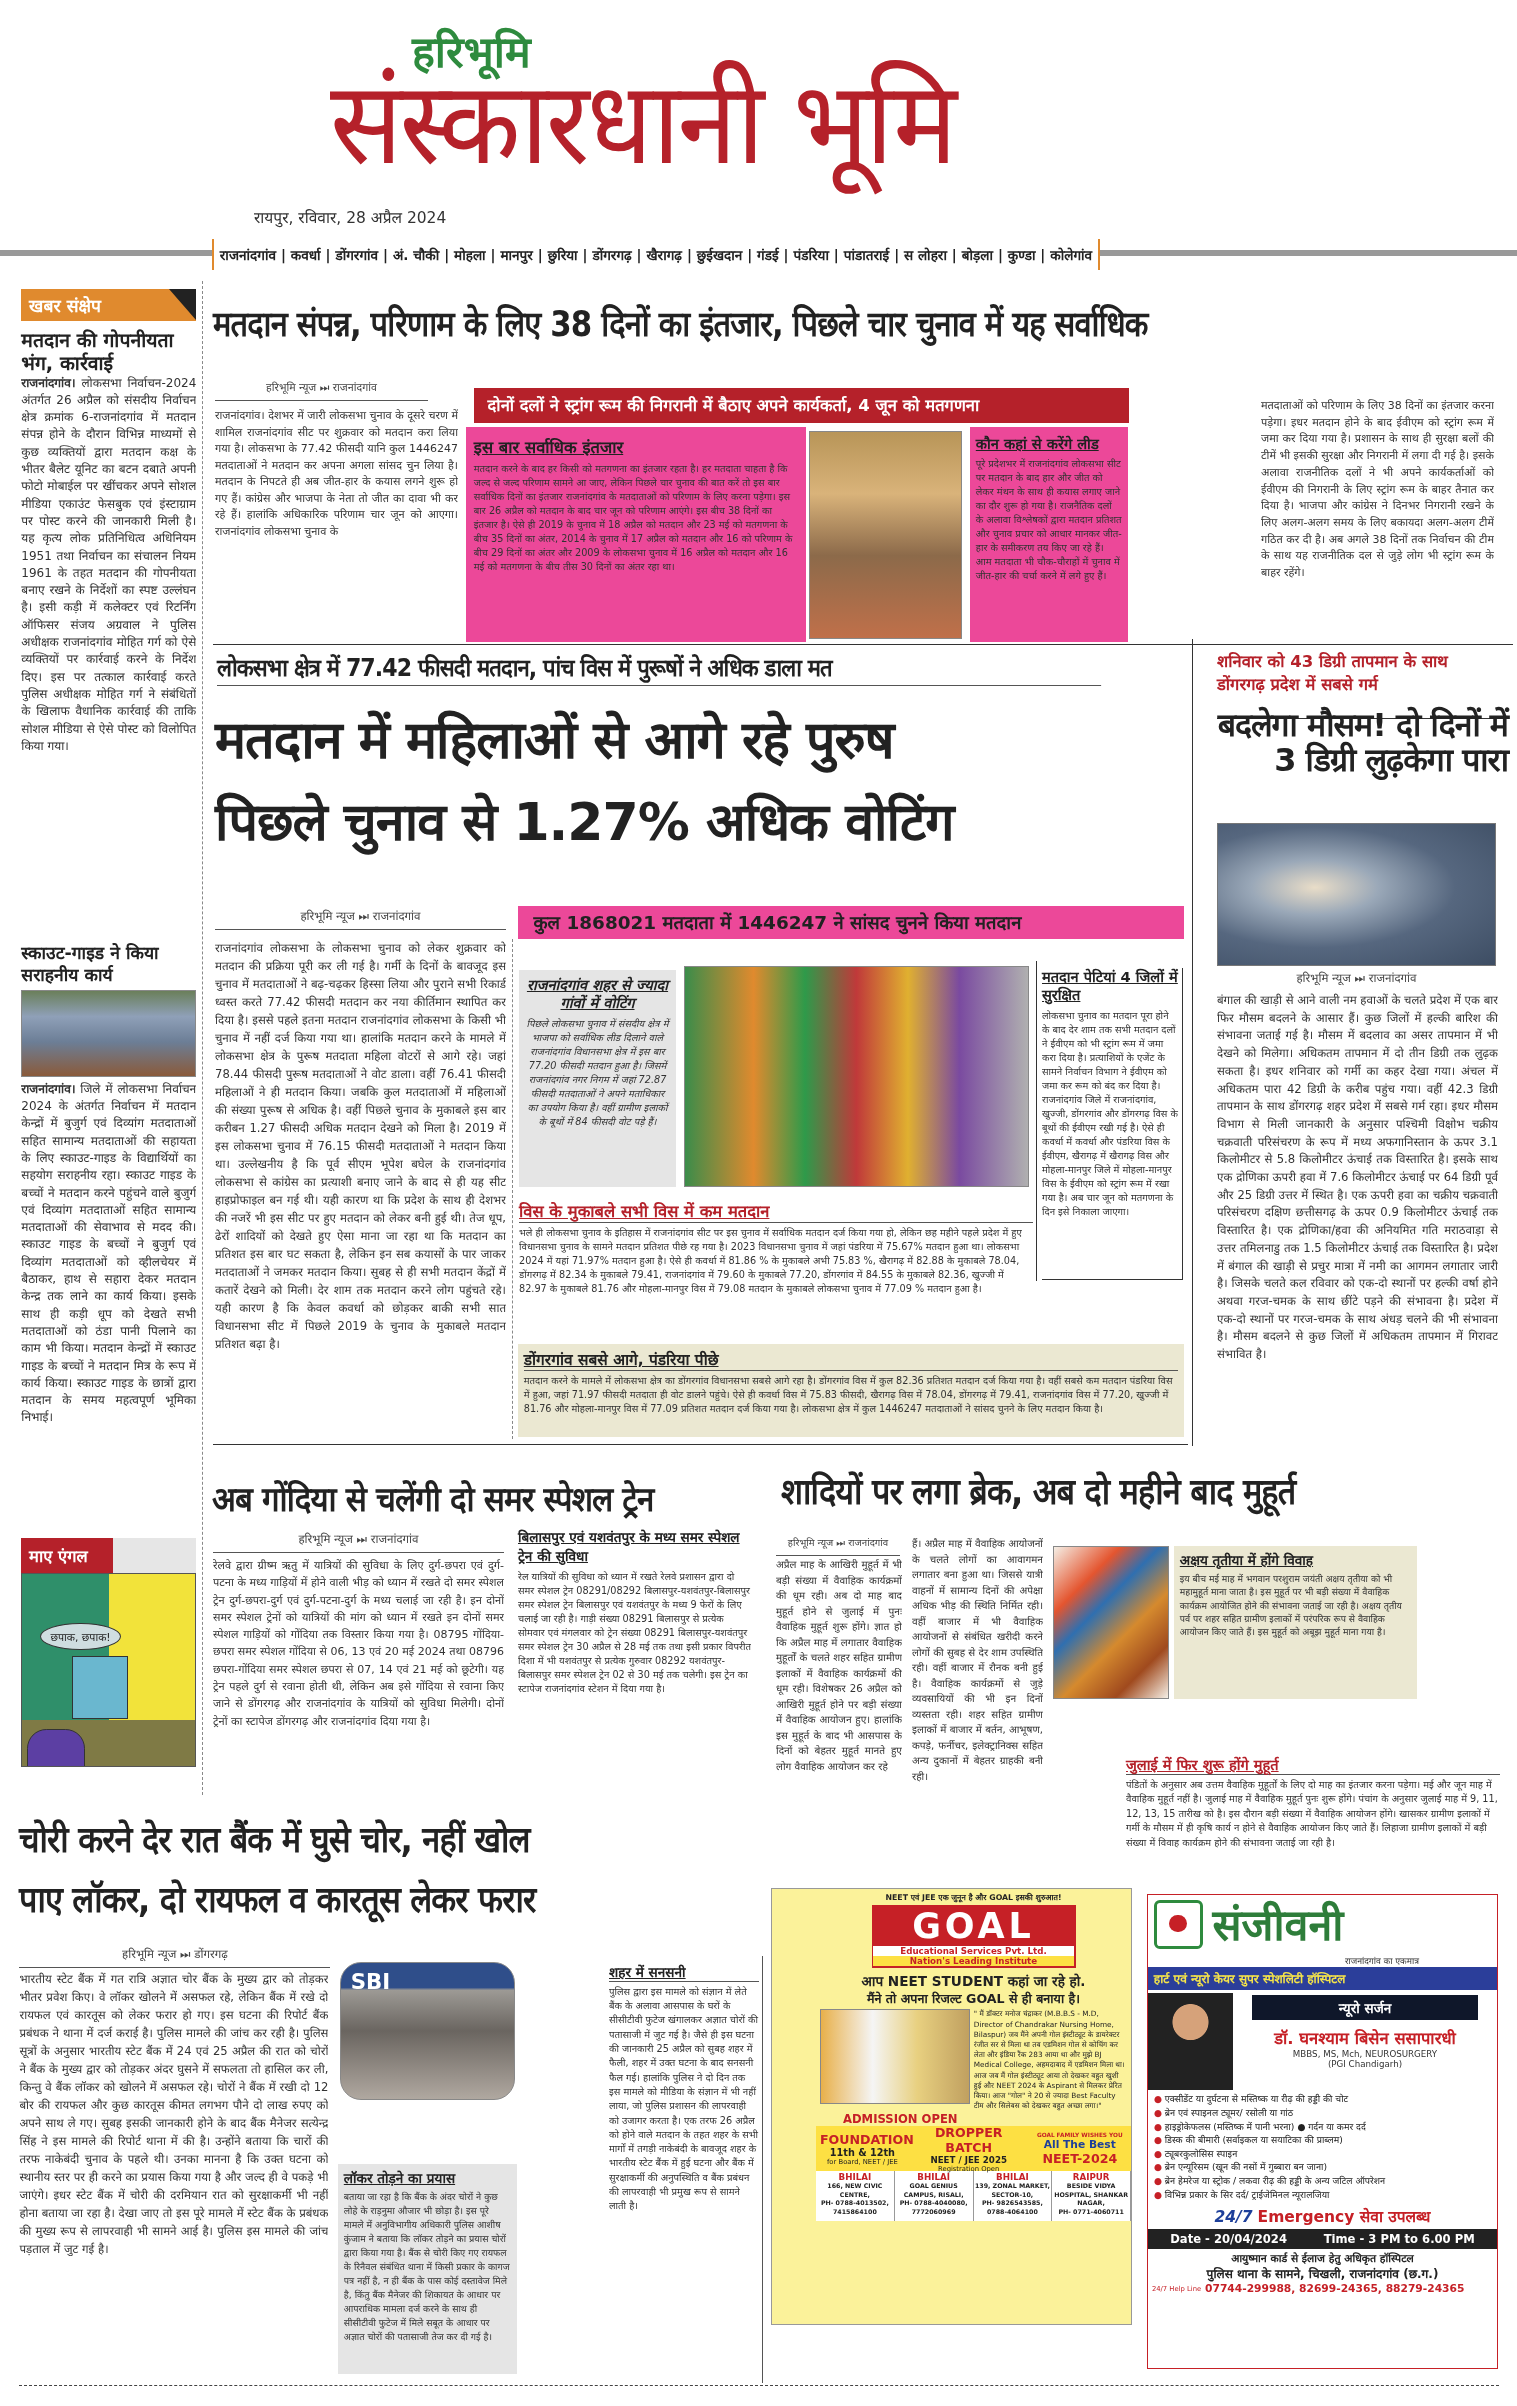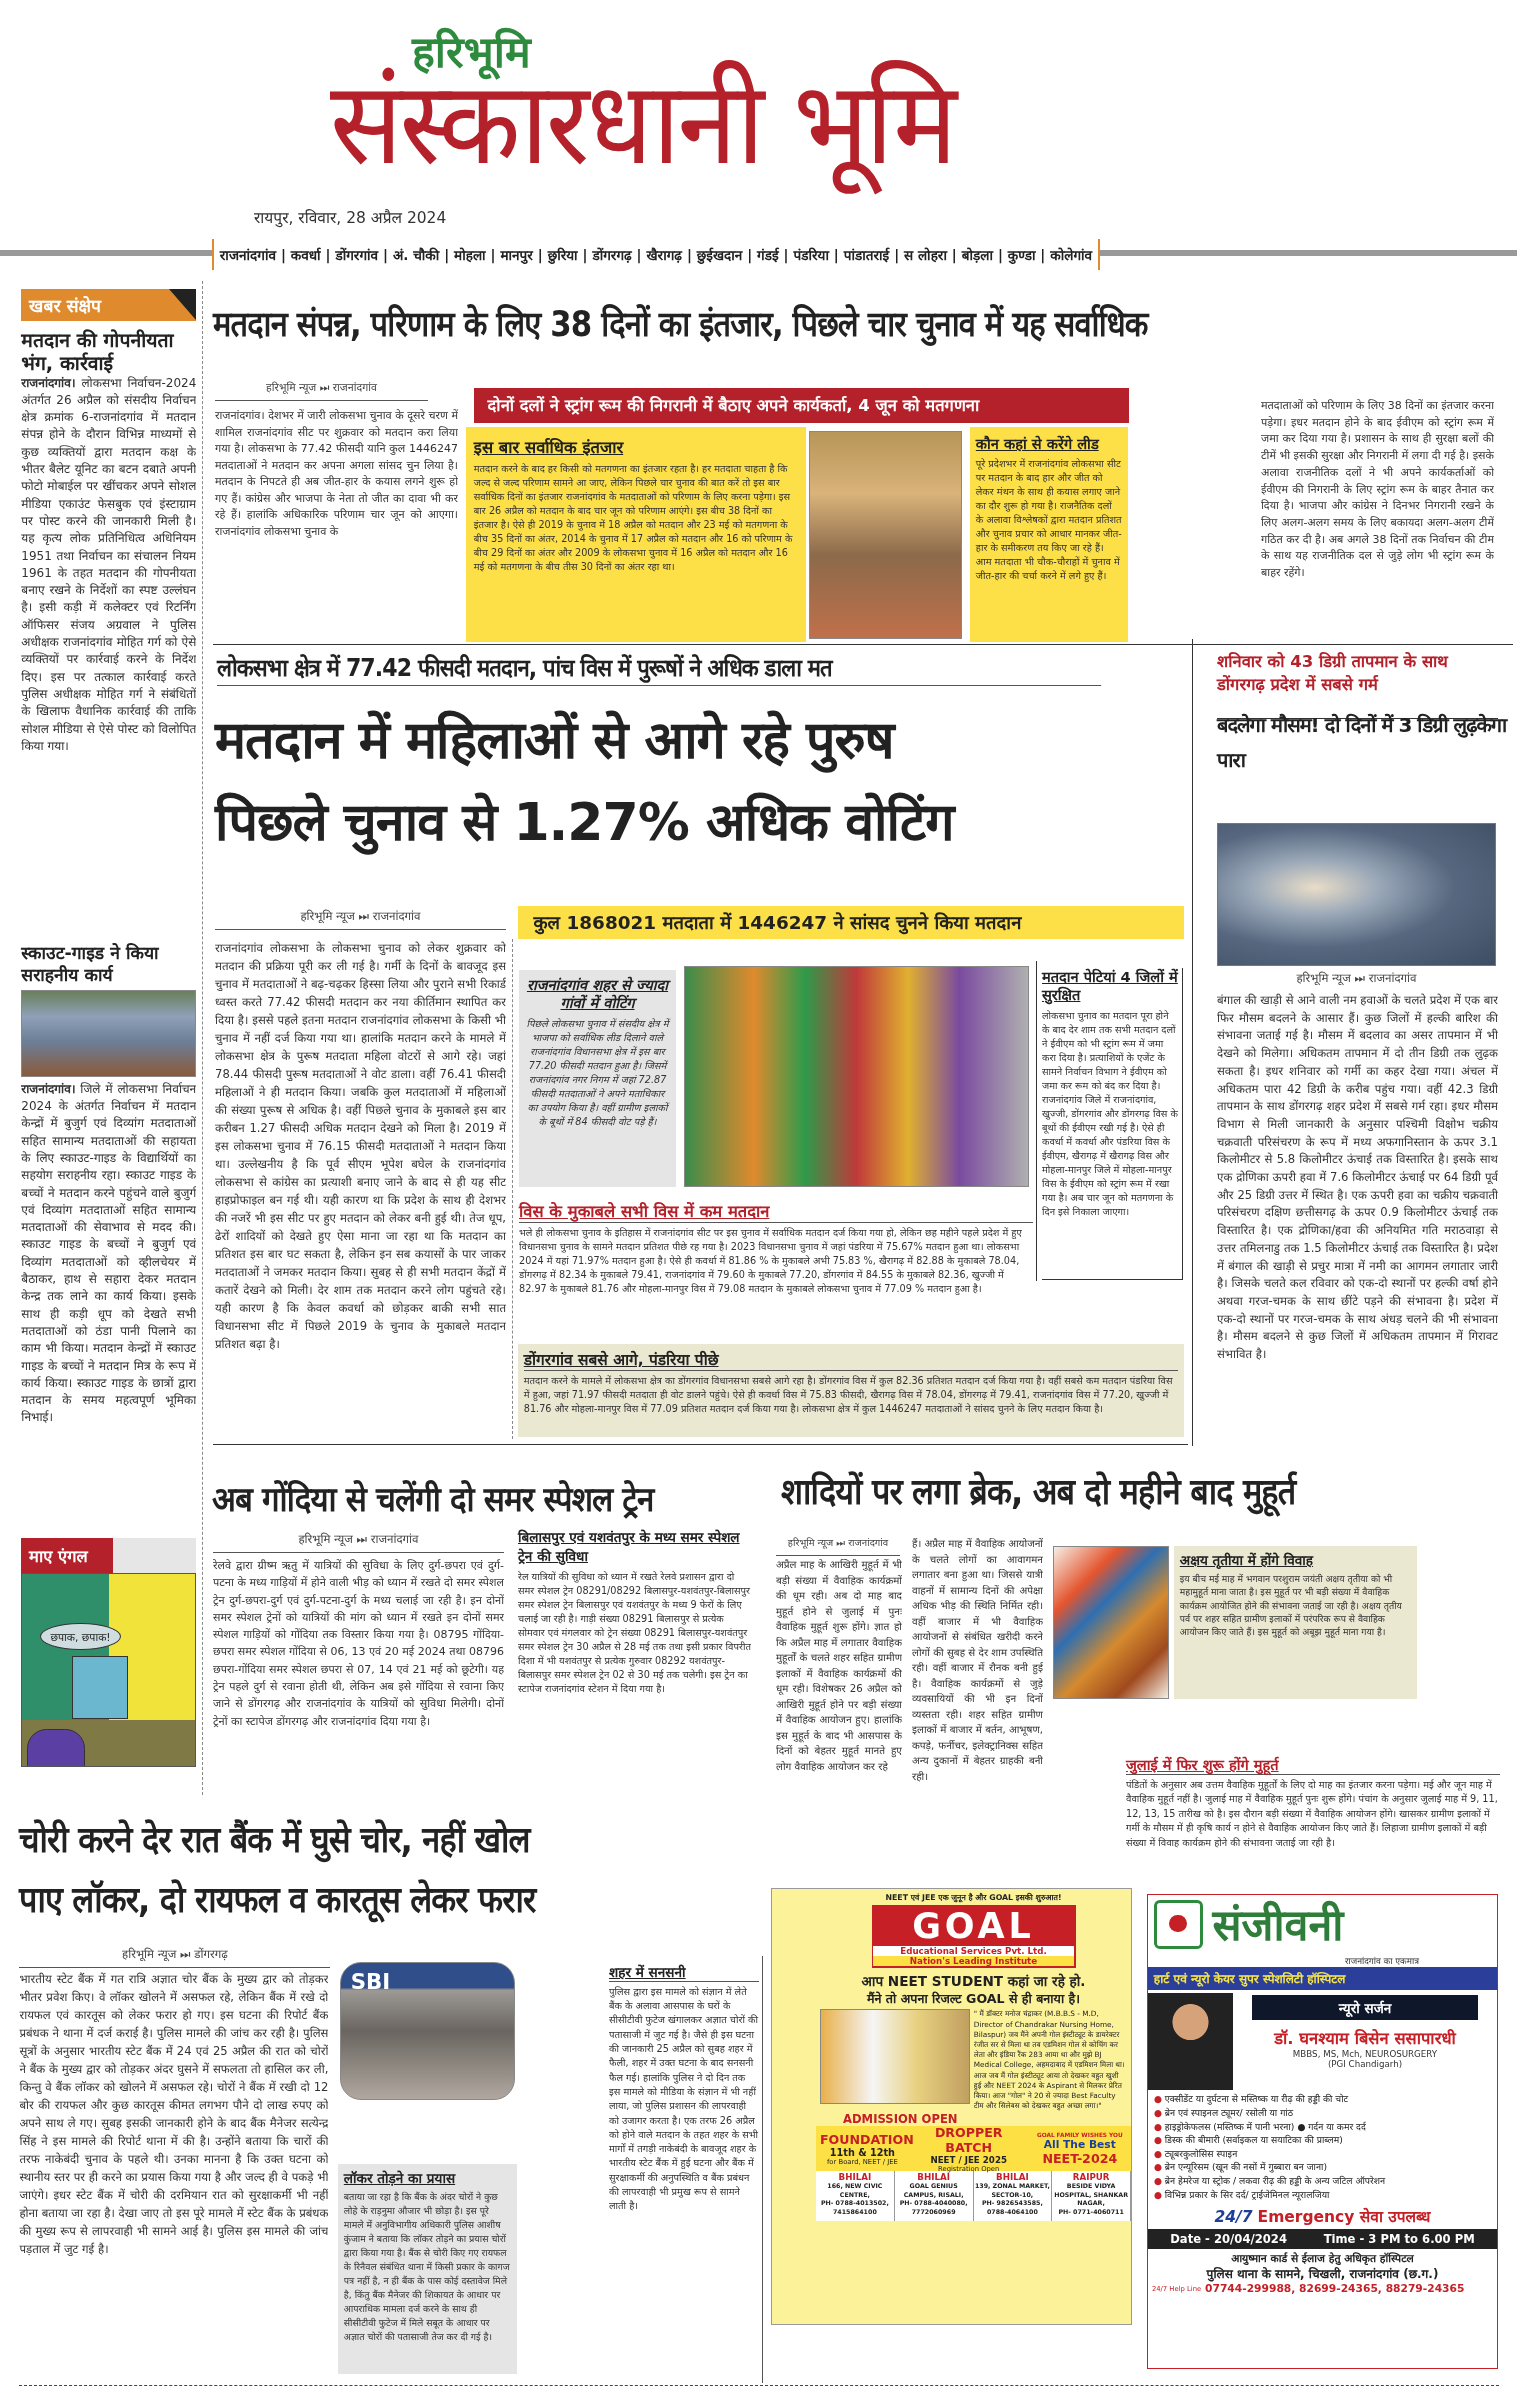--- a/index.html
+++ b/index.html
@@ -3,21 +3,21 @@
 <meta charset="utf-8">
 <style>
 *{box-sizing:border-box;margin:0;padding:0}
 body{width:1518px;height:2407px;background:#fff;font-family:"DejaVu Sans",sans-serif;color:#222;position:relative;overflow:hidden}
 .abs{position:absolute}
 .txt{font-size:12px;line-height:18px;color:#333;text-align:justify}
 .txt-s{font-size:10.7px;line-height:15.5px;color:#333}
 .byline{font-size:11.6px;color:#444;text-align:center;border-bottom:1.9px solid #555;padding-bottom:5.8px}
 .hl{font-family:"DejaVu Sans",sans-serif;font-weight:bold;color:#222;letter-spacing:-1px}
 .sub-u{font-weight:bold;text-decoration:underline;color:#222}
-.box-blue{background:#fde047}
+.box-blue{background:#ec4899}
 .box-tan{background:#ebe8d2}
 .photo{background:linear-gradient(135deg,#8a6b4a,#c9a27a 40%,#5a4a3a);border:1px solid #888}
 </style>
 </head>
 <body>
 
 <div class="abs" style="left:0;top:0;width:1518px;height:277px;">
   <div class="abs" style="left:412px;top:21.3px;font-size:43px;font-weight:bold;color:#2e8b3e;">हरिभूमि</div>
   <div class="abs" style="left:330px;top:60px;font-size:115px;line-height:126px;color:#b5212a;font-family:'DejaVu Sans',sans-serif;letter-spacing:-2.9px;transform:scaleX(0.93);transform-origin:left;">संस्कारधानी भूमि</div>
   <div class="abs" style="left:254px;top:206px;font-size:15.5px;color:#333;">रायपुर, रविवार, 28 अप्रैल 2024</div>
@@ -127,21 +127,21 @@
   <div class="txt-s" style="font-size:9.7px;line-height:14px;margin-top:3.9px;">लोकसभा चुनाव का मतदान पूरा होने के बाद देर शाम तक सभी मतदान दलों ने ईवीएम को भी स्ट्रांग रूम में जमा करा दिया है। प्रत्याशियों के एजेंट के सामने निर्वाचन विभाग ने ईवीएम को जमा कर रूम को बंद कर दिया है। राजनांदगांव जिले में राजनांदगांव, खुज्जी, डोंगरगांव और डोंगरगढ़ विस के बूथों की ईवीएम रखी गई है। ऐसे ही कवर्धा में कवर्धा और पंडरिया विस के ईवीएम, खैरागढ़ में खैरागढ़ विस और मोहला-मानपुर जिले में मोहला-मानपुर विस के ईवीएम को स्ट्रांग रूम में रखा गया है। अब चार जून को मतगणना के दिन इसे निकाला जाएगा।</div>
 </div>
 <div class="abs box-tan" style="left:518px;top:1344px;width:666px;height:93px;padding:3.9px 5.8px;">
   <div class="sub-u" style="font-size:15.5px;border-bottom:1px solid #555;">डोंगरगांव सबसे आगे, पंडरिया पीछे</div>
   <div class="txt-s" style="font-size:9.7px;line-height:14px;margin-top:2.9px;">मतदान करने के मामले में लोकसभा क्षेत्र का डोंगरगांव विधानसभा सबसे आगे रहा है। डोंगरगांव विस में कुल 82.36 प्रतिशत मतदान दर्ज किया गया है। वहीं सबसे कम मतदान पंडरिया विस में हुआ, जहां 71.97 फीसदी मतदाता ही वोट डालने पहुंचे। ऐसे ही कवर्धा विस में 75.83 फीसदी, खैरागढ़ विस में 78.04, डोंगरगढ़ में 79.41, राजनांदगांव विस में 77.20, खुज्जी में 81.76 और मोहला-मानपुर विस में 77.09 प्रतिशत मतदान दर्ज किया गया है। लोकसभा क्षेत्र में कुल 1446247 मतदाताओं ने सांसद चुनने के लिए मतदान किया है।</div>
 </div>
 <div class="abs" style="left:213px;top:1444px;width:975px;border-top:1.9px solid #333;"></div>
 
 <div class="abs" style="left:1192px;top:639px;width:0;height:807px;border-left:1.9px solid #333;"></div>
 <div class="abs" style="left:1217px;top:650px;width:281px;font-size:16.5px;font-weight:bold;line-height:23px;color:#b5212a;border-bottom:1.9px solid #333;padding-bottom:22px;">शनिवार को 43 डिग्री तापमान के साथ डोंगरगढ़ प्रदेश में सबसे गर्म</div>
-<div class="abs hl" style="left:1217px;top:708px;width:291px;font-size:20px;line-height:35px;font-weight:bold;">बदलेगा मौसम! दो दिनों में 3 डिग्री लुढ़केगा पारा</div>
+<div class="abs hl" style="left:1217px;top:708px;width:291px;font-size:32px;line-height:35px;font-weight:bold;text-align:right;">बदलेगा मौसम! दो दिनों में 3 डिग्री लुढ़केगा पारा</div>
 <div class="abs" style="left:1217px;top:823px;width:279px;height:143px;border:1px solid #777;background:radial-gradient(ellipse at 35% 45%,#e9ddc8 0%,#9aa8b8 25%,#56677f 55%,#3d4d63 100%);"></div>
 <div class="abs byline" style="left:1217px;top:970px;width:279px;border-bottom:none;">हरिभूमि न्यूज ⏭ राजनांदगांव</div>
 <div class="abs txt" style="left:1217px;top:992px;width:281px;height:446px;overflow:hidden;font-size:11.6px;line-height:17.7px;">बंगाल की खाड़ी से आने वाली नम हवाओं के चलते प्रदेश में एक बार फिर मौसम बदलने के आसार हैं। कुछ जिलों में हल्की बारिश की संभावना जताई गई है। मौसम में बदलाव का असर तापमान में भी देखने को मिलेगा। अधिकतम तापमान में दो तीन डिग्री तक लुढ़क सकता है। इधर शनिवार को गर्मी का कहर देखा गया। अंचल में अधिकतम पारा 42 डिग्री के करीब पहुंच गया। वहीं 42.3 डिग्री तापमान के साथ डोंगरगढ़ शहर प्रदेश में सबसे गर्म रहा। इधर मौसम विभाग से मिली जानकारी के अनुसार पश्चिमी विक्षोभ चक्रीय चक्रवाती परिसंचरण के रूप में मध्य अफगानिस्तान के ऊपर 3.1 किलोमीटर से 5.8 किलोमीटर ऊंचाई तक विस्तारित है। इसके साथ एक द्रोणिका ऊपरी हवा में 7.6 किलोमीटर ऊंचाई पर 64 डिग्री पूर्व और 25 डिग्री उत्तर में स्थित है। एक ऊपरी हवा का चक्रीय चक्रवाती परिसंचरण दक्षिण छत्तीसगढ़ के ऊपर 0.9 किलोमीटर ऊंचाई तक विस्तारित है। एक द्रोणिका/हवा की अनियमित गति मराठवाड़ा से उत्तर तमिलनाडु तक 1.5 किलोमीटर ऊंचाई तक विस्तारित है। प्रदेश में बंगाल की खाड़ी से प्रचुर मात्रा में नमी का आगमन लगातार जारी है। जिसके चलते कल रविवार को एक-दो स्थानों पर हल्की वर्षा होने अथवा गरज-चमक के साथ छींटे पड़ने की संभावना है। प्रदेश में एक-दो स्थानों पर गरज-चमक के साथ अंधड़ चलने की भी संभावना है। मौसम बदलने से कुछ जिलों में अधिकतम तापमान में गिरावट संभावित है।</div>
 
 <div class="abs hl" style="left:212px;top:1475px;font-size:34px;line-height:49px;white-space:nowrap;font-weight:bold;transform:scaleX(0.92);transform-origin:left;">अब गोंदिया से चलेंगी दो समर स्पेशल ट्रेन</div>
 <div class="abs byline" style="left:213px;top:1531px;width:291px;">हरिभूमि न्यूज ⏭ राजनांदगांव</div>
 <div class="abs txt" style="left:213px;top:1557px;width:291px;height:233px;overflow:hidden;font-size:11px;line-height:17.3px;">रेलवे द्वारा ग्रीष्म ऋतु में यात्रियों की सुविधा के लिए दुर्ग-छपरा एवं दुर्ग-पटना के मध्य गाड़ियों में होने वाली भीड़ को ध्यान में रखते दो समर स्पेशल ट्रेन दुर्ग-छपरा-दुर्ग एवं दुर्ग-पटना-दुर्ग के मध्य चलाई जा रही है। इन दोनों समर स्पेशल ट्रेनों को यात्रियों की मांग को ध्यान में रखते इन दोनों समर स्पेशल गाड़ियों को गोंदिया तक विस्तार किया गया है। 08795 गोंदिया-छपरा समर स्पेशल गोंदिया से 06, 13 एवं 20 मई 2024 तथा 08796 छपरा-गोंदिया समर स्पेशल छपरा से 07, 14 एवं 21 मई को छूटेगी। यह ट्रेन पहले दुर्ग से रवाना होती थी, लेकिन अब इसे गोंदिया से रवाना किए जाने से डोंगरगढ़ और राजनांदगांव के यात्रियों को सुविधा मिलेगी। दोनों ट्रेनों का स्टापेज डोंगरगढ़ और राजनांदगांव दिया गया है।</div>
 <div class="abs" style="left:518px;top:1528px;width:233px;">
   <div class="sub-u" style="font-size:13.6px;line-height:19.4px;">बिलासपुर एवं यशवंतपुर के मध्य समर स्पेशल ट्रेन की सुविधा</div>
   <div class="txt-s" style="font-size:9.7px;line-height:14px;margin-top:2.9px;height:209px;overflow:hidden;">रेल यात्रियों की सुविधा को ध्यान में रखते रेलवे प्रशासन द्वारा दो समर स्पेशल ट्रेन 08291/08292 बिलासपुर-यशवंतपुर-बिलासपुर समर स्पेशल ट्रेन बिलासपुर एवं यशवंतपुर के मध्य 9 फेरों के लिए चलाई जा रही है। गाड़ी संख्या 08291 बिलासपुर से प्रत्येक सोमवार एवं मंगलवार को ट्रेन संख्या 08291 बिलासपुर-यशवंतपुर समर स्पेशल ट्रेन 30 अप्रैल से 28 मई तक तथा इसी प्रकार विपरीत दिशा में भी यशवंतपुर से प्रत्येक गुरुवार 08292 यशवंतपुर-बिलासपुर समर स्पेशल ट्रेन 02 से 30 मई तक चलेगी। इस ट्रेन का स्टापेज राजनांदगांव स्टेशन में दिया गया है।</div>

